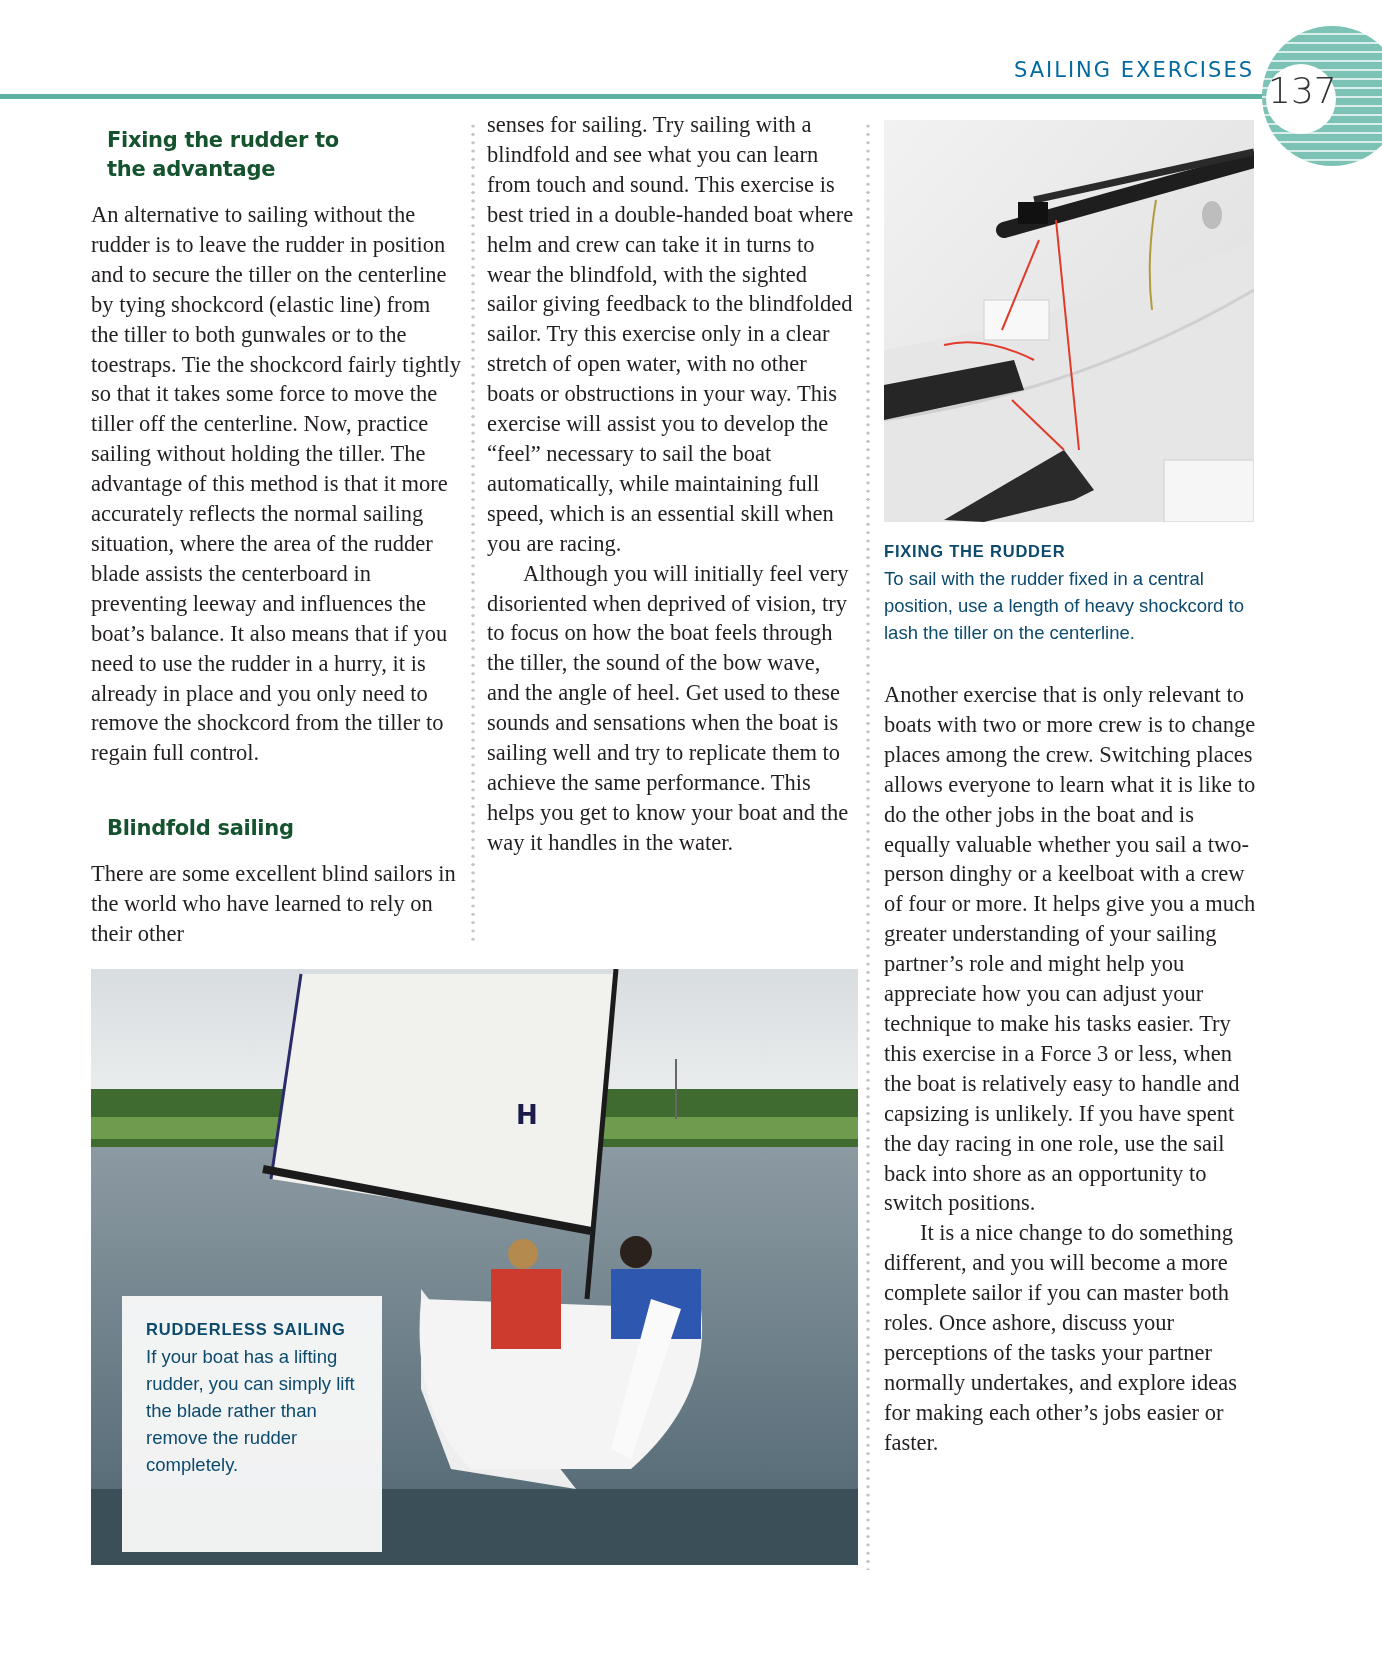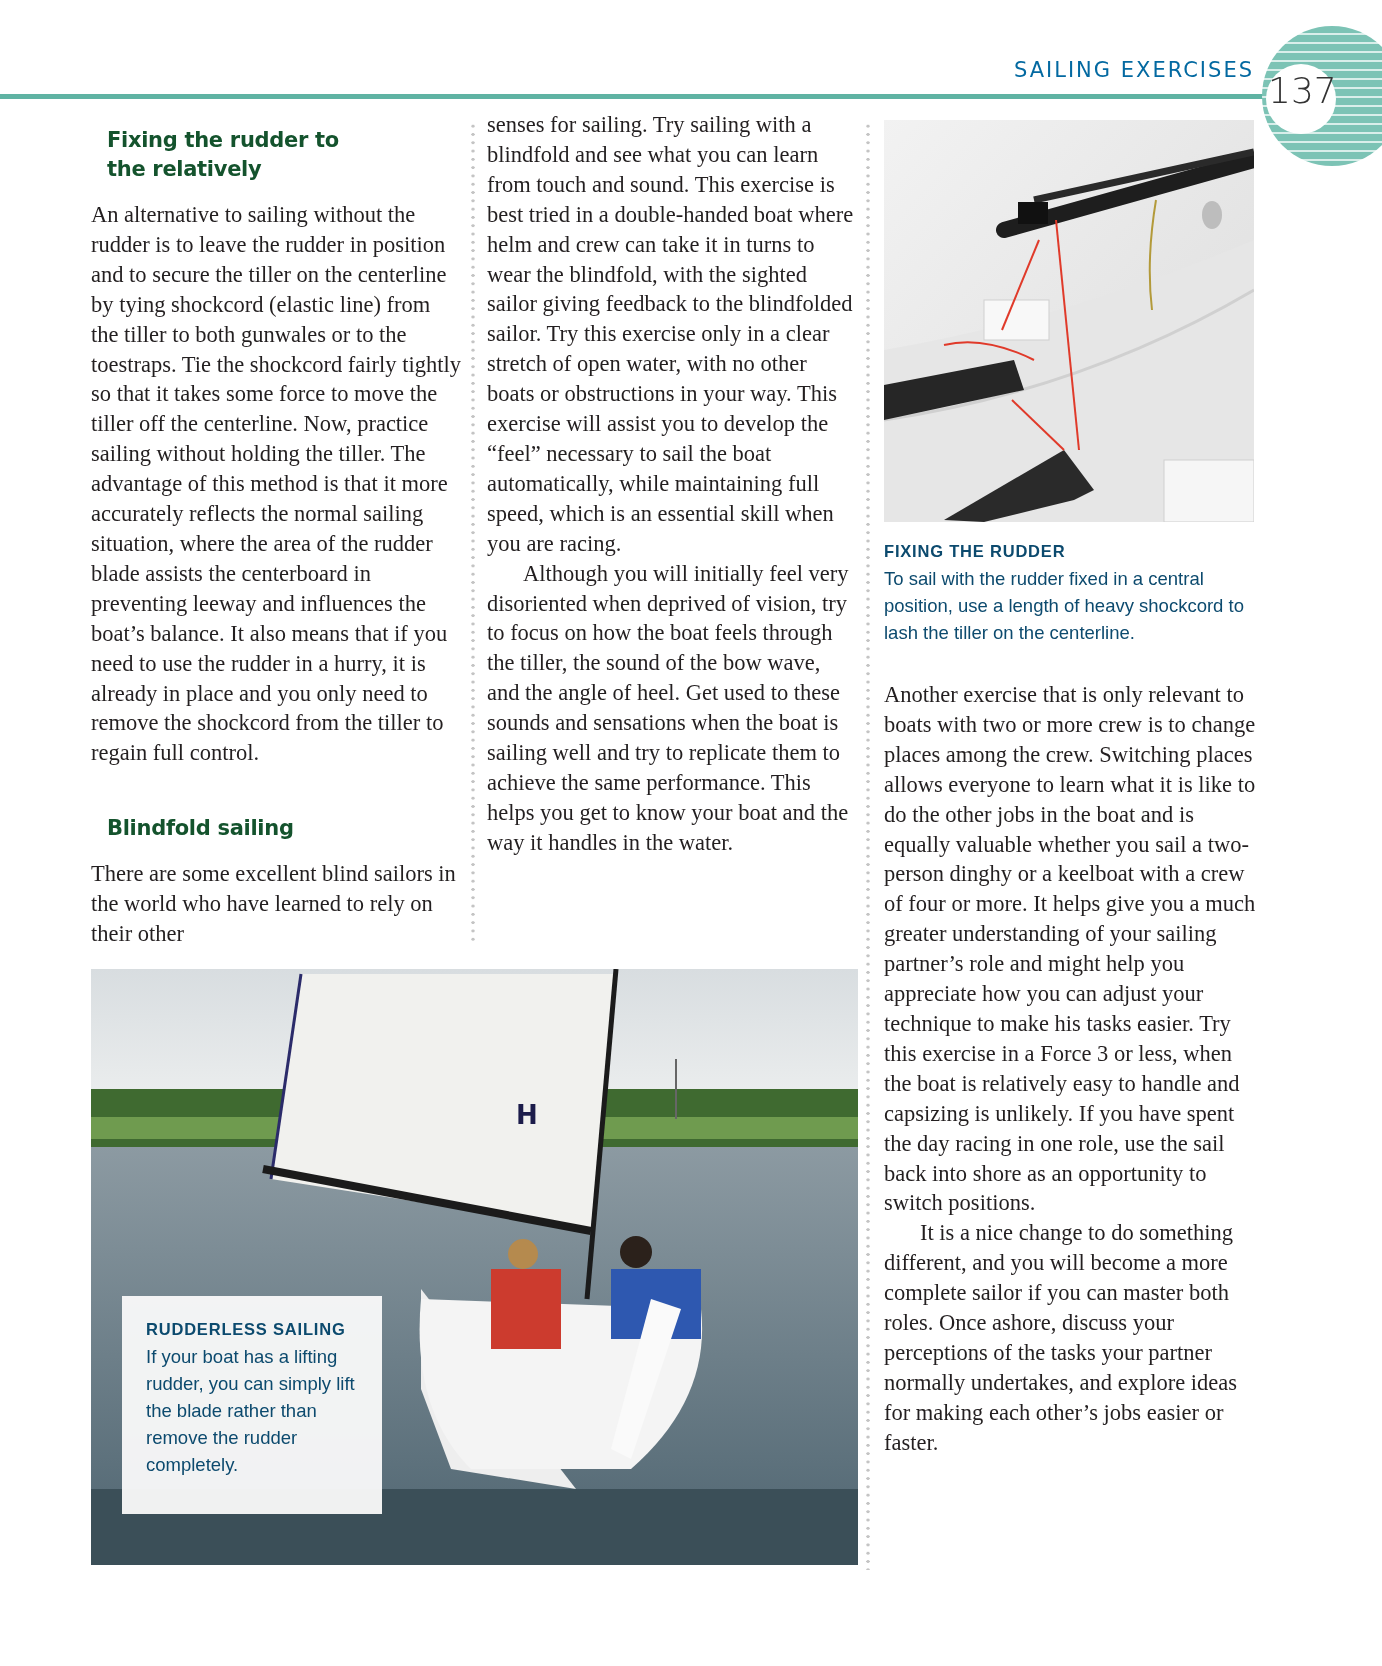--- a/index.html
+++ b/index.html
@@ -19,36 +19,36 @@
   h2{font-family:"DejaVu Sans","Liberation Sans",sans-serif;font-weight:bold;font-size:21px;line-height:29px;margin:16px;color:#14532d;letter-spacing:-0.3px;}
   .gap{height:30px;}
   .dots{position:absolute;width:4px;background:radial-gradient(circle,#c4c4c4 1.6px,transparent 1.8px) 0 0/4px 8.3px repeat-y;}
   .dots1{left:471px;top:122px;height:820px;}
   .dots2{left:866px;top:122px;height:1448px;}
   .photo-tiller{position:absolute;left:884px;top:120px;width:370px;height:402px;overflow:hidden;background:#eeeeee;}
   .caption{position:absolute;font-family:Liberation Sans, sans-serif;font-size:18.5px;line-height:27px;color:#0c4a6e;}
   .caption .cap-title{font-weight:bold;font-size:16.5px;letter-spacing:0.8px;display:block;}
   .caption1{left:884px;top:538px;width:380px;}
   .photo-boat{position:absolute;left:91px;top:969px;width:767px;height:596px;overflow:hidden;}
-  .caption2{left:122px;top:1296px;width:260px;height:218px;background:rgba(248,248,248,0.96);box-sizing:border-box;padding:20px 24px;}
+  .caption2{left:122px;top:1296px;width:260px;height:256px;background:rgba(248,248,248,0.96);box-sizing:border-box;padding:20px 24px;}
 </style>
 </head>
 <body>
 
 <div class="header-line"></div>
 <div class="running-head">SAILING EXERCISES</div>
 <div class="page-disc"></div>
 <div class="page-num-bg"></div>
 <div class="page-num">137</div>
 
 <div class="dots dots1"></div>
 <div class="dots dots2"></div>
 
 <div class="col col1">
-  <h2><span>Fixing the rudder to</span><br><span>the relatively</span></h2>
+  <h2><span>Fixing the rudder to</span><br><span>the advantage</span></h2>
   <p>An alternative to sailing without the rudder is to leave the rudder in position and to secure the tiller on the centerline by tying shockcord (elastic line) from the tiller to both gunwales or to the toestraps. Tie the shockcord fairly tightly so that it takes some force to move the tiller off the centerline. Now, practice sailing without holding the tiller. The advantage of this method is that it more accurately reflects the normal sailing situation, where the area of the rudder blade assists the centerboard in preventing leeway and influences the boat’s balance. It also means that if you need to use the rudder in a hurry, it is already in place and you only need to remove the shockcord from the tiller to regain full control.</p>
   <div class="gap"></div>
   <h2>Blindfold sailing</h2>
   <p>There are some excellent blind sailors in the world who have learned to rely on their other</p>
 </div>
 
 <div class="col col2">
   <p>senses for sailing. Try sailing with a blindfold and see what you can learn from touch and sound. This exercise is best tried in a double-handed boat where helm and crew can take it in turns to wear the blindfold, with the sighted sailor giving feedback to the blindfolded sailor. Try this exercise only in a clear stretch of open water, with no other boats or obstructions in your way. This exercise will assist you to develop the “feel” necessary to sail the boat automatically, while maintaining full speed, which is an essential skill when you are racing.</p>
   <p class="indent">Although you will initially feel very disoriented when deprived of vision, try to focus on how the boat feels through the tiller, the sound of the bow wave, and the angle of heel. Get used to these sounds and sensations when the boat is sailing well and try to replicate them to achieve the same performance. This helps you get to know your boat and the way it handles in the water.</p>
 </div>

